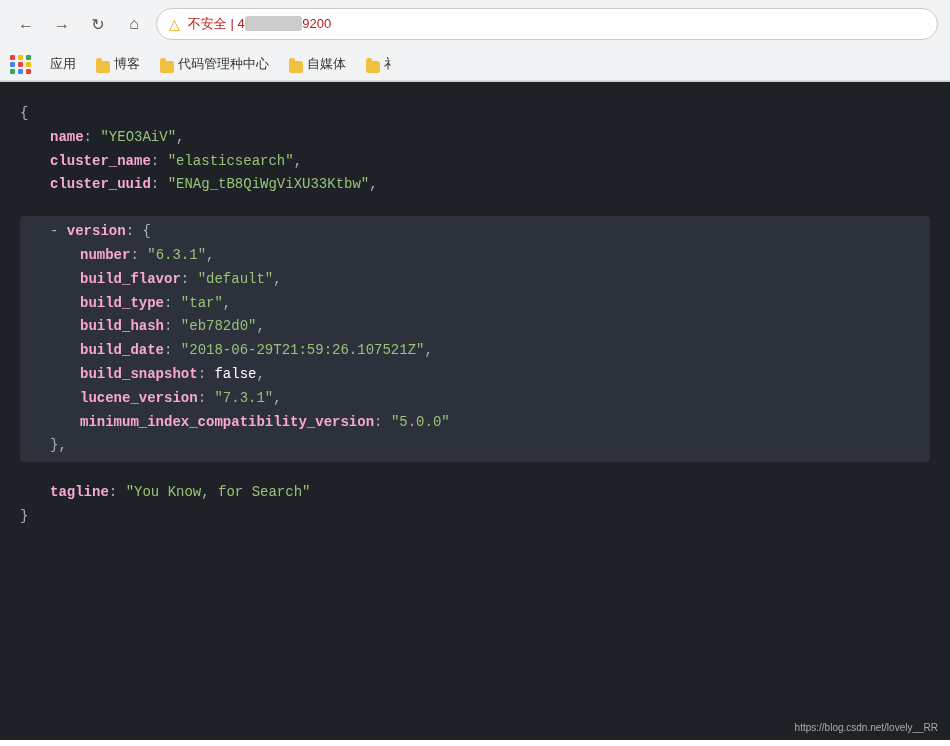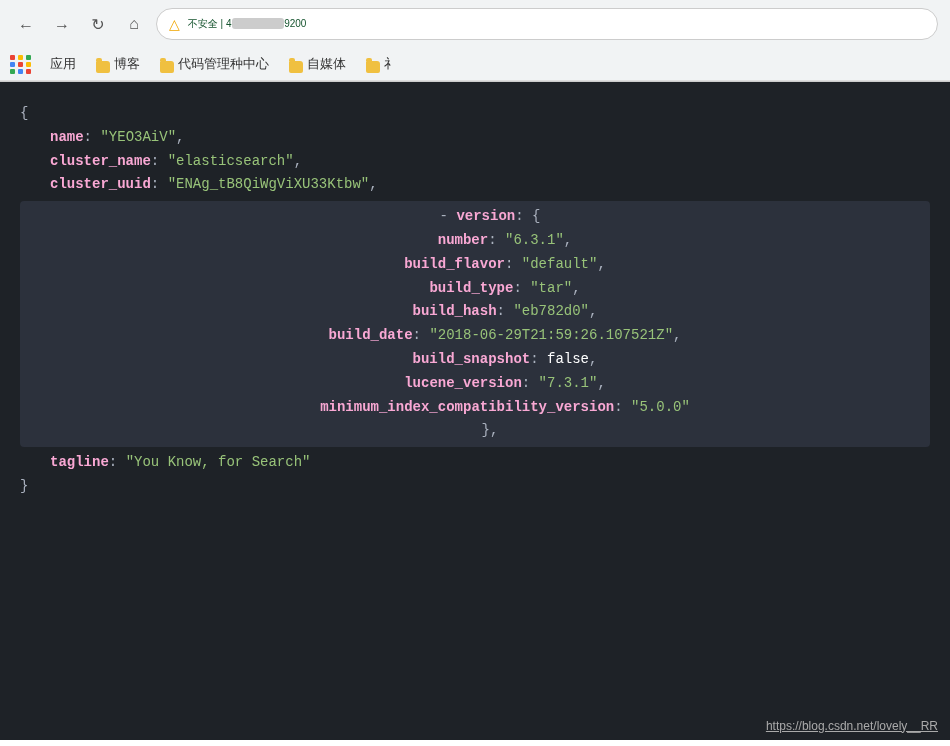--- a/index.html
+++ b/index.html
@@ -43,22 +43,22 @@
       font-size: 14px;
       color: #333;
     }
 
     .warning-icon {
       color: #f0a500;
       font-size: 14px;
     }
 
     .url-text {
-      color: #14532d;
-      font-size: 10px;
+      color: #b91c1c;
+      font-size: 13px;
     }
 
     .bookmarks-bar {
       display: flex;
       align-items: center;
       padding: 4px 10px;
       gap: 4px;
       background: #f1f3f4;
       border-bottom: 1px solid #ddd;
     }
@@ -132,37 +132,35 @@
     .string-val { color: #98c379; }
     .bool-val { color: #ffffff; }
     .brace { color: #abb2bf; }
     .colon { color: #abb2bf; }
     .comma { color: #abb2bf; }
 
     .version-block {
       background: #2c313c;
       border-radius: 4px;
       padding: 4px 0;
-      margin: 4px 0;
-      text-align: center;
+      margin: 19px 0;
     }
 
     .indent1 { padding-left: 30px; }
     .indent2 { padding-left: 60px; }
 
     .minus { color: #abb2bf; }
 
     .status-bar {
       position: absolute;
       bottom: 4px;
       right: 12px;
-      font-size: 12px;
+      font-size: 10px;
       color: #aaa;
       font-family: Arial, sans-serif;
-      text-decoration: underline;
     }
   </style>
 </head>
 <body>
 
 <div class="browser-chrome">
 
   <div class="nav-bar">
     <button class="nav-btn">←</button>
     <button class="nav-btn">→</button>

